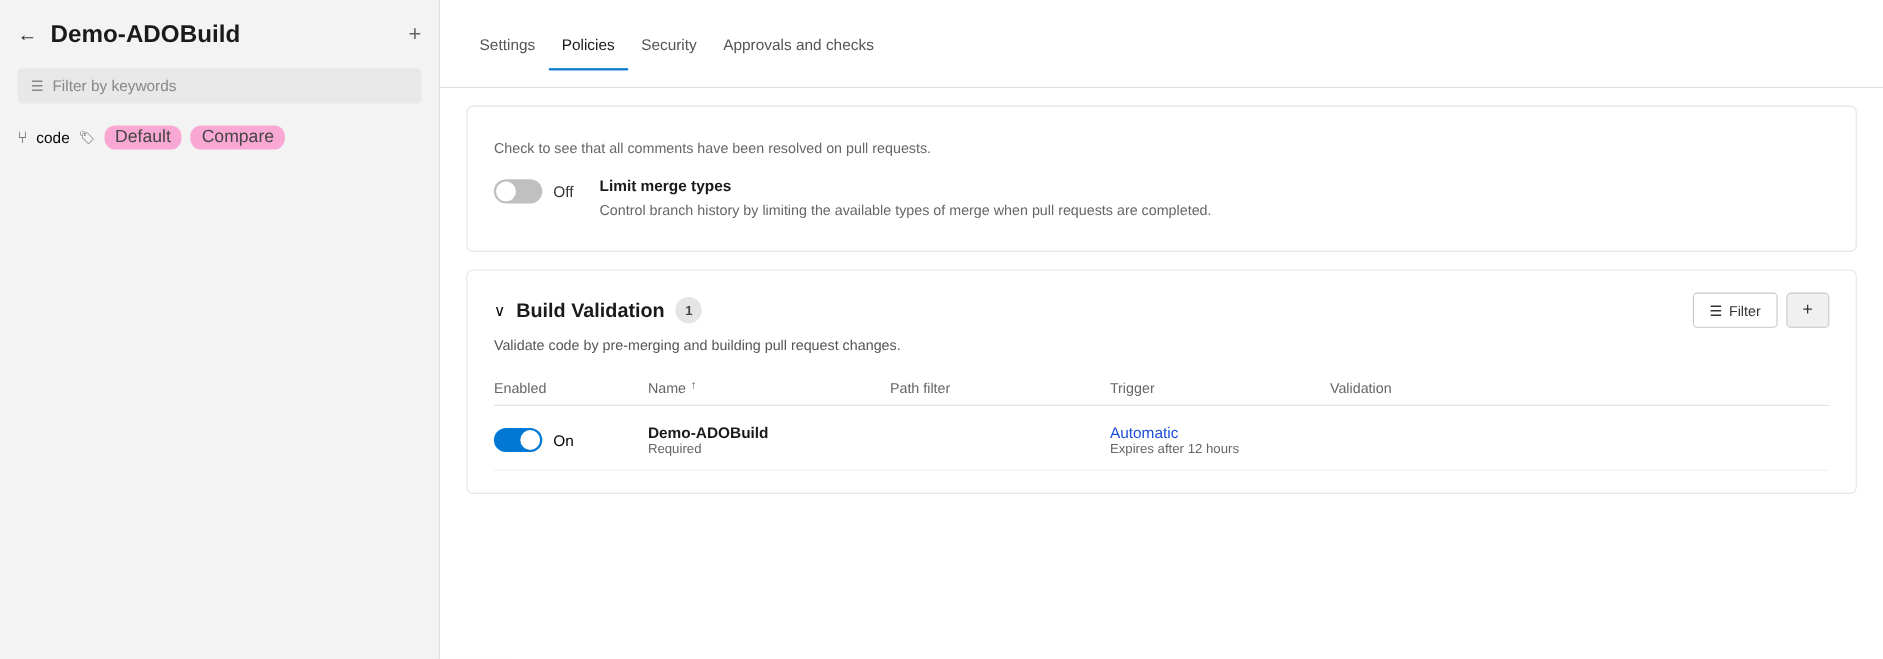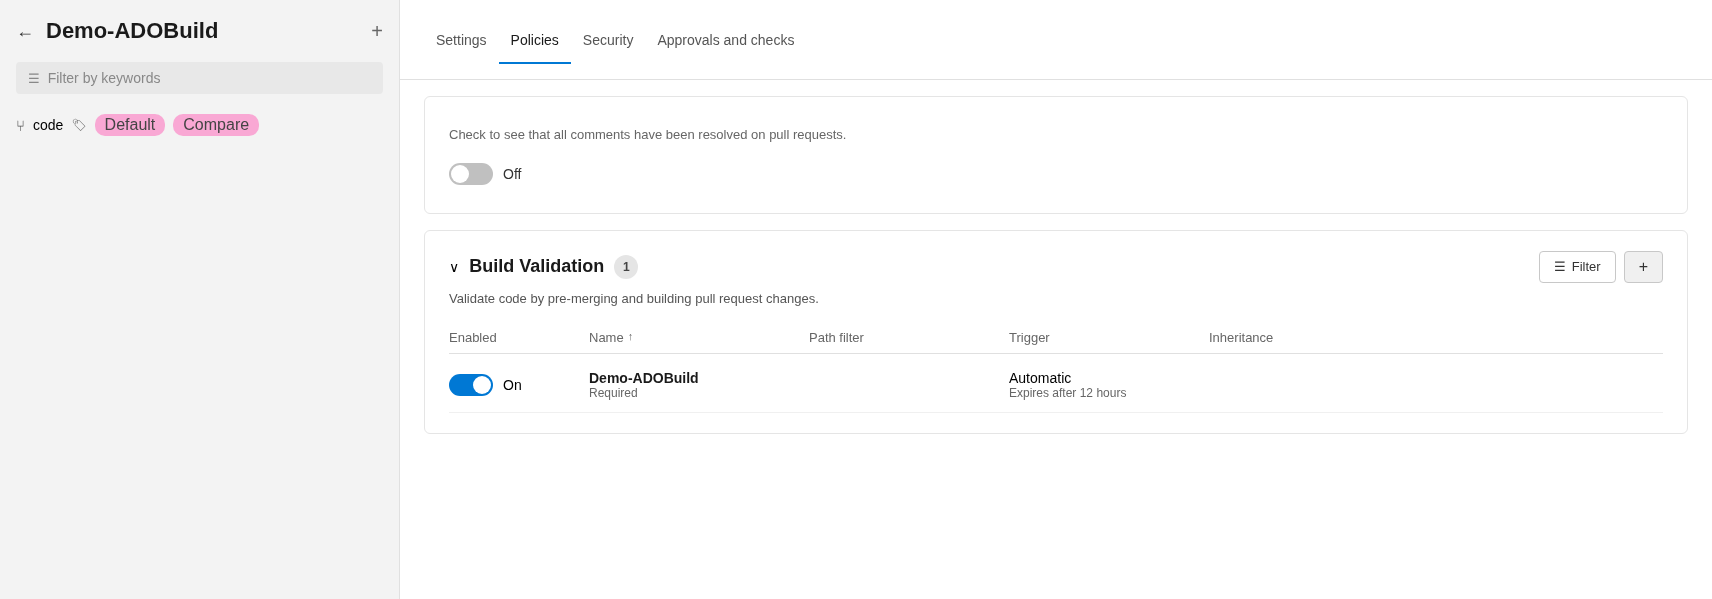--- a/index.html
+++ b/index.html
@@ -271,21 +271,21 @@
       font-size: 14px;
       font-weight: 700;
       color: #1a1a1a;
     }
     .cell-sub {
       font-size: 12px;
       color: #666;
     }
     .cell-trigger-main {
       font-size: 14px;
-      color: #000000;
+      color: #1d4ed8;
     }
     .cell-trigger-sub {
       font-size: 12px;
       color: #666;
     }
     .chevron-icon { font-size: 14px; cursor: pointer; }
     .build-section-card {
       background: #fff;
       border: 1px solid #e5e5e5;
       border-radius: 6px;
@@ -330,20 +330,24 @@
       <div class="policy-row">
         <p style="font-size:13px; color:#666; line-height:1.5;text-align:center;">Check to see that all comments have been resolved on pull requests.</p>
       </div>
       <div class="policy-row">
         <div class="toggle-wrap">
           <div class="toggle off">
             <div class="toggle-knob"></div>
           </div>
           <span class="toggle-label">Off</span>
         </div>
+        <div class="policy-text">
+          <h3>Limit merge types</h3>
+          <p>Control branch history by limiting the available types of merge when pull requests are completed.</p>
+        </div>
       </div>
     </div>
 
     <div class="build-section-card">
       <div class="section-header">
         <span class="chevron-icon">∨</span>
         <span class="section-title">Build Validation</span>
         <div class="count-badge">1</div>
         <div class="section-actions">
           <button class="filter-btn">
@@ -363,21 +367,21 @@
           <span>Name</span>
           <span class="sort-arrow">↑</span>
         </div>
         <div class="table-header-cell">
           <span>Path filter</span>
         </div>
         <div class="table-header-cell">
           <span>Trigger</span>
         </div>
         <div class="table-header-cell">
-          <span>Inheritance</span>
+          <span>Validation</span>
         </div>
       </div>
 
       <div class="table-row-data">
         <div class="cell-toggle">
           <div class="toggle on">
             <div class="toggle-knob"></div>
           </div>
           <span>On</span>
         </div>

